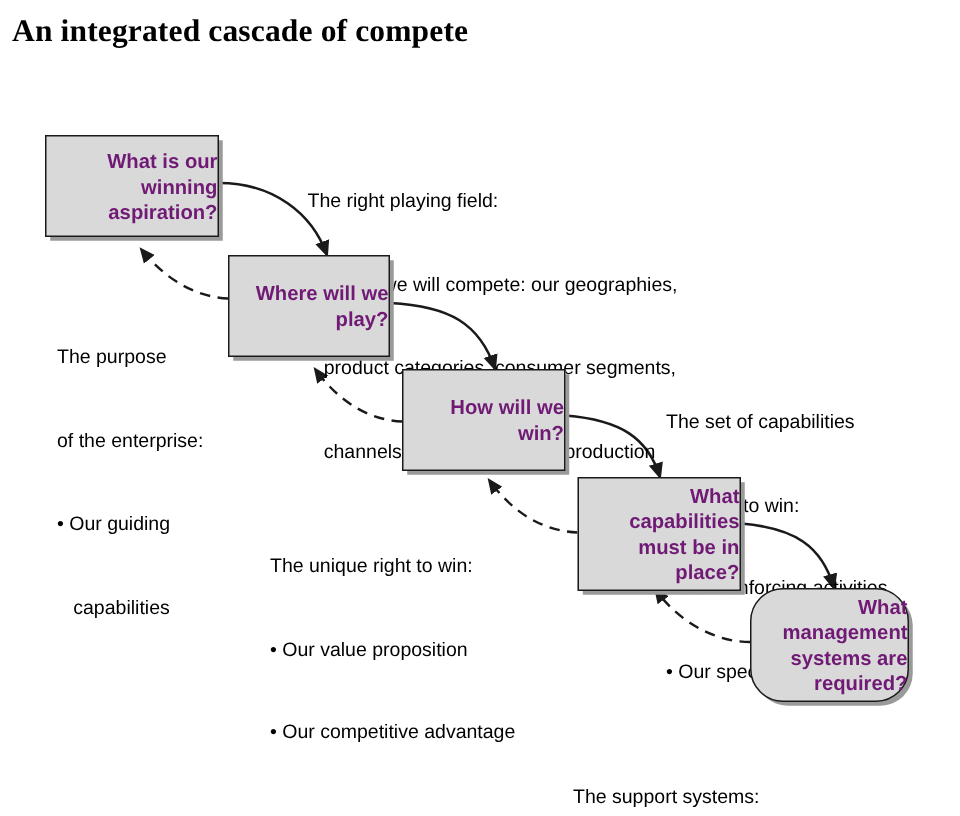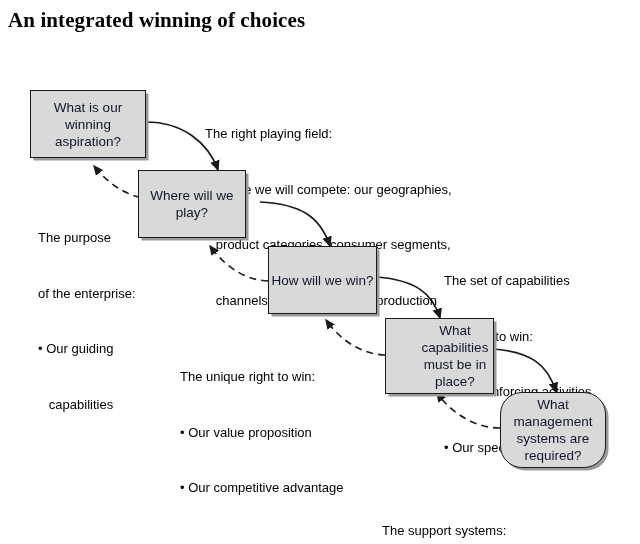--- a/index.html
+++ b/index.html
@@ -35,44 +35,44 @@
   }
   .node {
     position: absolute;
     box-sizing: border-box;
     background: #d9d9d9;
     border: 1.6px solid #1a1a1a;
     box-shadow: 3px 3px 0 -0.5px #9a9a9a;
     display: flex;
     align-items: center;
     justify-content: center;
-    text-align: center;
+    text-align: right;
     font-family: "Liberation Sans", sans-serif;
-    font-weight: normal;
+    font-weight: bold;
     font-size: 13.5px;
     line-height: 17px;
-    color: #0f172a;
+    color: #701a75;
     z-index: 3;
   }
   .annot {
     position: absolute;
     font-family: "Liberation Sans", sans-serif;
     font-size: 13px;
     line-height: 18.5px;
     color: #000000;
     white-space: pre;
     z-index: 2;
   }
 </style>
 </head>
 <body>
 
 <div id="page">
 
-  <div id="title">An integrated winning of choices</div>
+  <div id="title">An integrated cascade of compete</div>
 
   <svg id="svg-layer" viewBox="0 0 640 544" xmlns="http://www.w3.org/2000/svg">
     <defs>
       <marker id="arrow-solid" viewBox="0 0 10 10" refX="8.5" refY="5" markerWidth="6.5" markerHeight="6.5" orient="auto-start-reverse">
         <path d="M 0 0.6 L 10 5 L 0 9.4 z" fill="#1a1a1a"></path>
       </marker>
       <marker id="arrow-dashed" viewBox="0 0 10 10" refX="8.5" refY="5" markerWidth="6.5" markerHeight="6.5" orient="auto-start-reverse">
         <path d="M 0 0.6 L 10 5 L 0 9.4 z" fill="#1a1a1a"></path>
       </marker>
     </defs>
@@ -91,21 +91,21 @@
 
     <path d="M 385 355 C 362 354, 342 342, 326 320" fill="none" stroke="#1a1a1a" stroke-width="1.6" stroke-dasharray="7 5" marker-end="url(#arrow-dashed)"></path>
 
     <path d="M 500 428 C 476 428, 452 414, 437 393" fill="none" stroke="#1a1a1a" stroke-width="1.6" stroke-dasharray="7 5" marker-end="url(#arrow-dashed)"></path>
   </svg>
 
   <div class="node" style="left:30px; top:90px; width:116px; height:68px;">
     <span>What is our winning aspiration?</span>
   </div>
 
-  <div class="node" style="left:138px; top:170px; width:108px; height:68px;">
+  <div class="node" style="left:152px; top:170px; width:108px; height:68px;">
     <span>Where will we play?</span>
   </div>
 
   <div class="node" style="left:268px; top:246px; width:109px; height:68px;">
     <span>How will we win?</span>
   </div>
 
   <div class="node" style="left:385px; top:318px; width:109px; height:76px;padding-left:31px;">
     <span>What capabilities must be in place?</span>
   </div>

